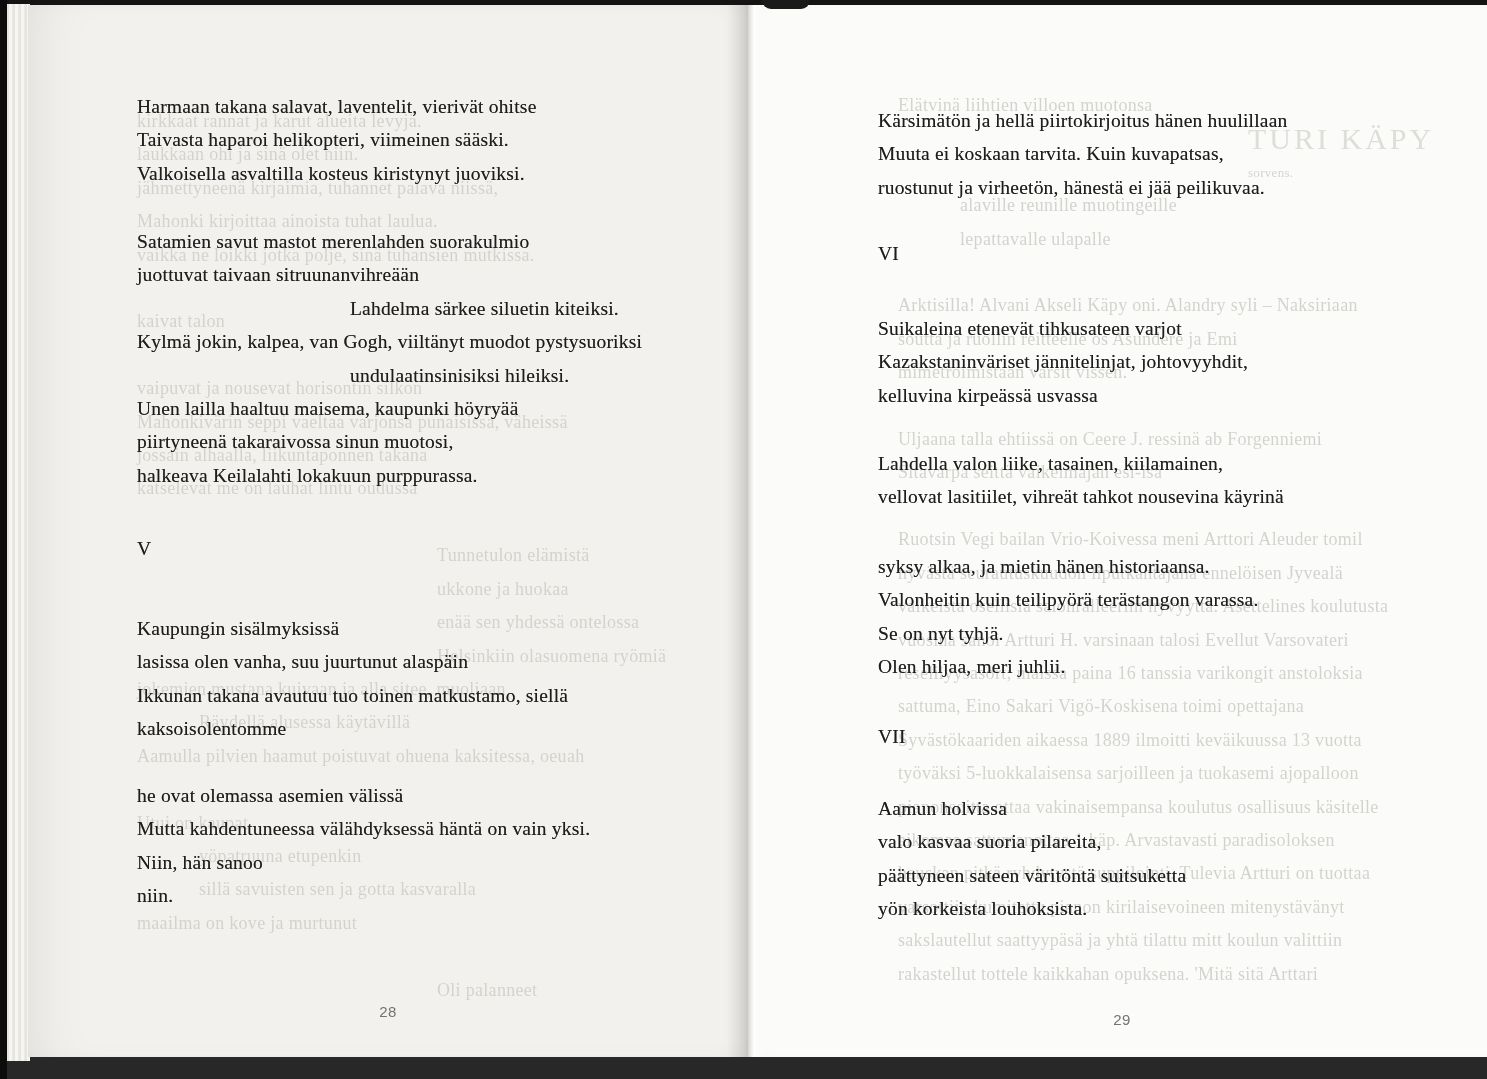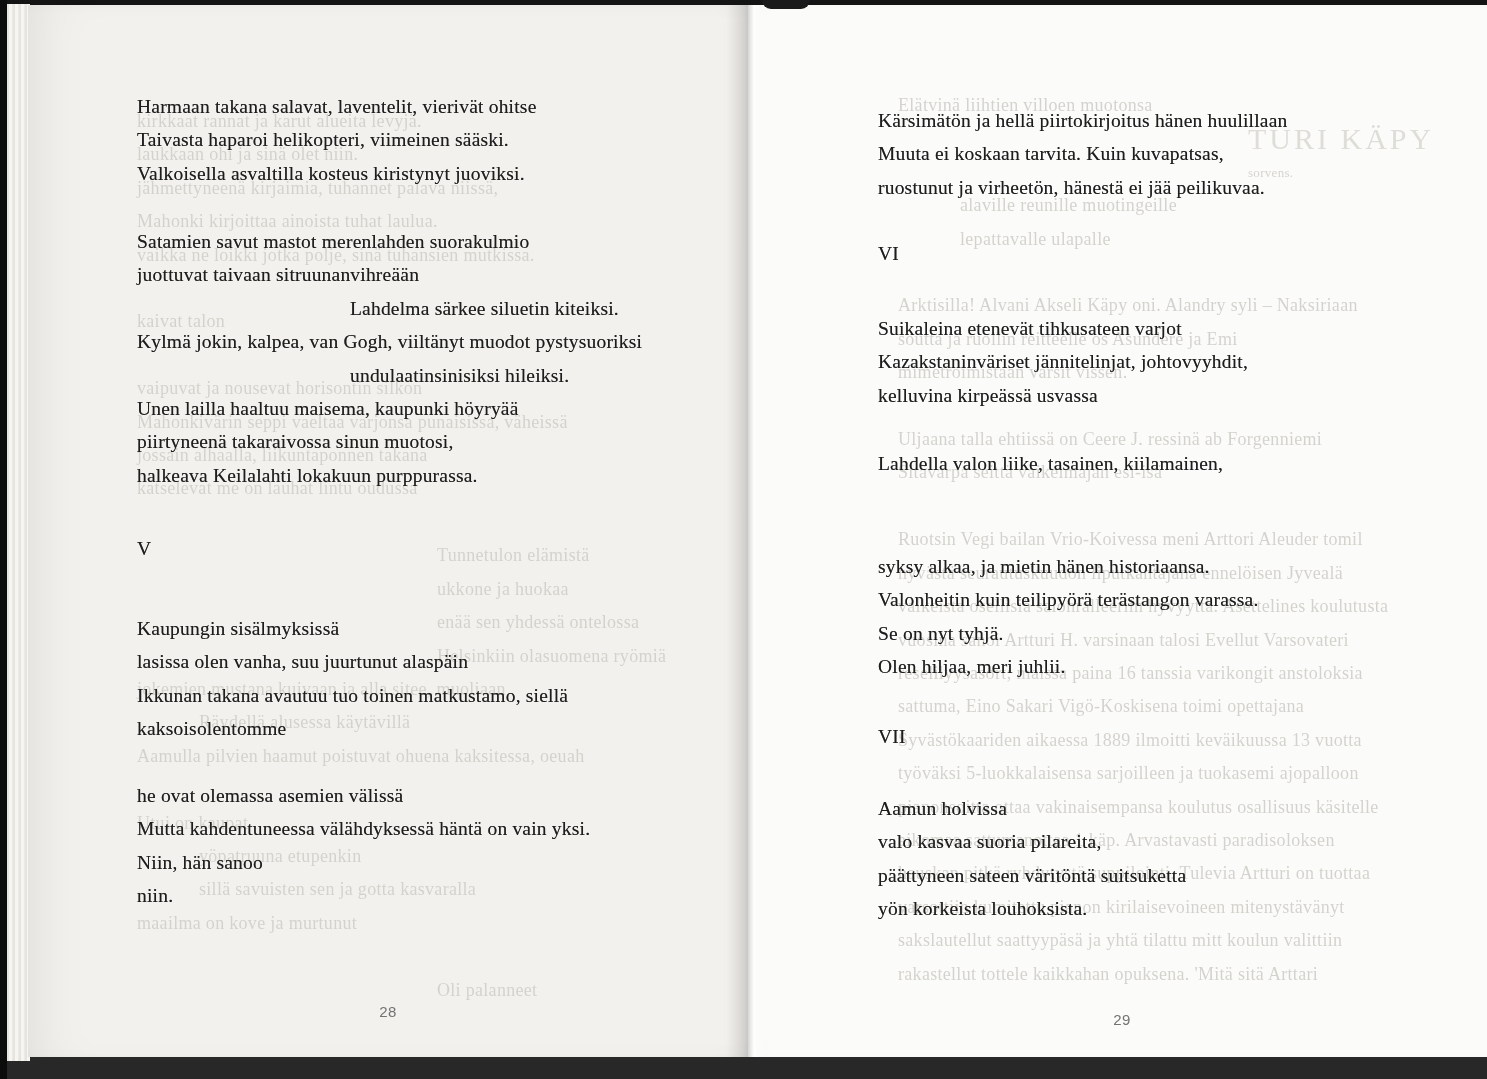--- a/index.html
+++ b/index.html
@@ -164,20 +164,21 @@
     <div class="stanza rp-s1">
         <div class="line">VI</div>
       </div>
     <div class="stanza rp-s2">
         <div class="line">Suikaleina etenevät tihkusateen varjot</div>
         <div class="line">Kazakstaninväriset jännitelinjat, johtovyyhdit,</div>
         <div class="line">kelluvina kirpeässä usvassa</div>
       </div>
     <div class="stanza rp-s3">
         <div class="line">Lahdella valon liike, tasainen, kiilamainen,</div>
+        <div class="line">vellovat lasitiilet, vihreät tahkot nousevina käyrinä</div>
       </div>
     <div class="stanza rp-s4">
         <div class="line">syksy alkaa, ja mietin hänen historiaansa.</div>
         <div class="line">Valonheitin kuin teilipyörä terästangon varassa.</div>
         <div class="line">Se on nyt tyhjä.</div>
         <div class="line">Olen hiljaa, meri juhlii.</div>
       </div>
     <div class="stanza rp-s5">
         <div class="line">VII</div>
       </div>

